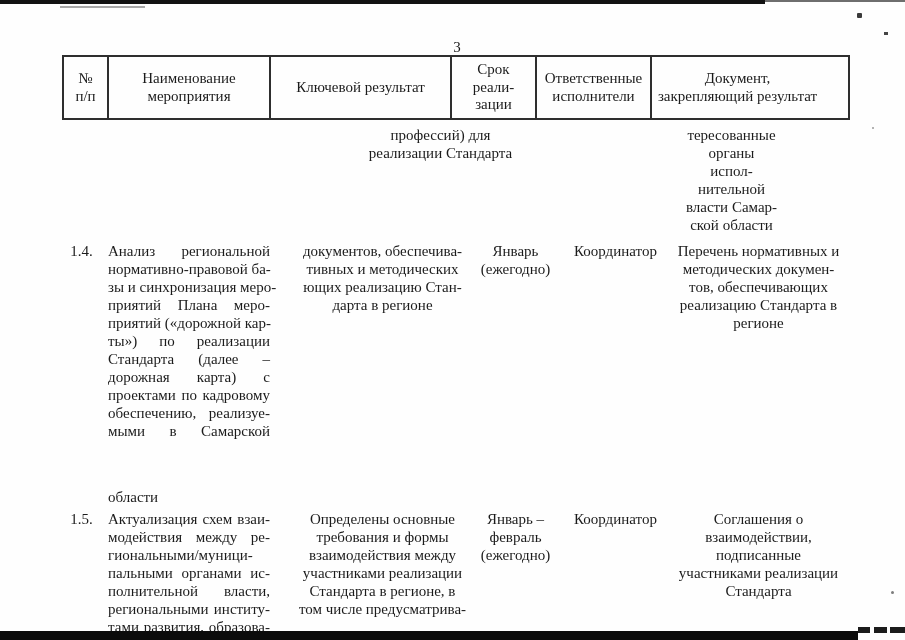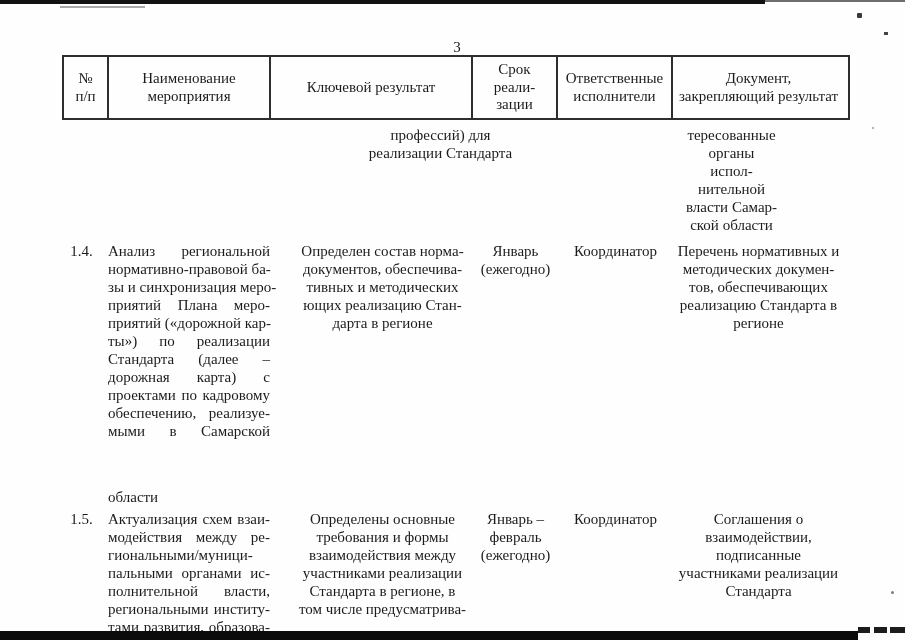--- a/index.html
+++ b/index.html
@@ -23,21 +23,21 @@
     display:flex; box-sizing:border-box; width:788px; height:65px;
     border:2px solid #2e2e2e;
   }
   .hcell {
     box-sizing:border-box; flex:0 0 auto;
     display:flex; flex-direction:column; justify-content:center; align-items:center;
     text-align:center; line-height:17.5px;
     border-right:2px solid #2e2e2e;
   }
   .hcell:last-child { border-right:none; }
-  .hc1 { width:45px; } .hc2 { width:162px; } .hc3 { width:202px; }
+  .hc1 { width:45px; } .hc2 { width:162px; } .hc3 { width:181px; }
   .hc4 { width:85px;text-align:center; } .hc5 { width:115px; } .hc6 { width:171px; }
   .hcell div { white-space:nowrap; }
 
   .tbody { width:788px; }
   .brow { display:flex; line-height:18px; }
   .row-cont { margin-top:6px;gap:29px; }
   .row-14  { margin-top:8px; }
   .row-15  { margin-top:4px; }
   .bcell { box-sizing:border-box; flex:0 0 auto; }
   .c1 { width:45px;  text-align:center; padding-right:6px; }
@@ -134,21 +134,20 @@
             <div>приятий («дорожной кар-</div>
             <div>ты») по реализации</div>
             <div>Стандарта (далее –</div>
             <div>дорожная карта) с</div>
             <div>проектами по кадровому</div>
             <div>обеспечению, реализуе-</div>
             <div>мыми в Самарской</div>
             <div>области</div>
           </div>
         <div class="bcell c3 lines">
-            <div>Определен состав норма-</div>
             <div>документов, обеспечива-</div>
             <div>тивных и методических</div>
             <div>ющих реализацию Стан-</div>
             <div>дарта в регионе</div>
           </div>
         <div class="bcell c4 lines">
             <div>Январь</div>
             <div>(ежегодно)</div>
           </div>
         <div class="bcell c5 lines">

